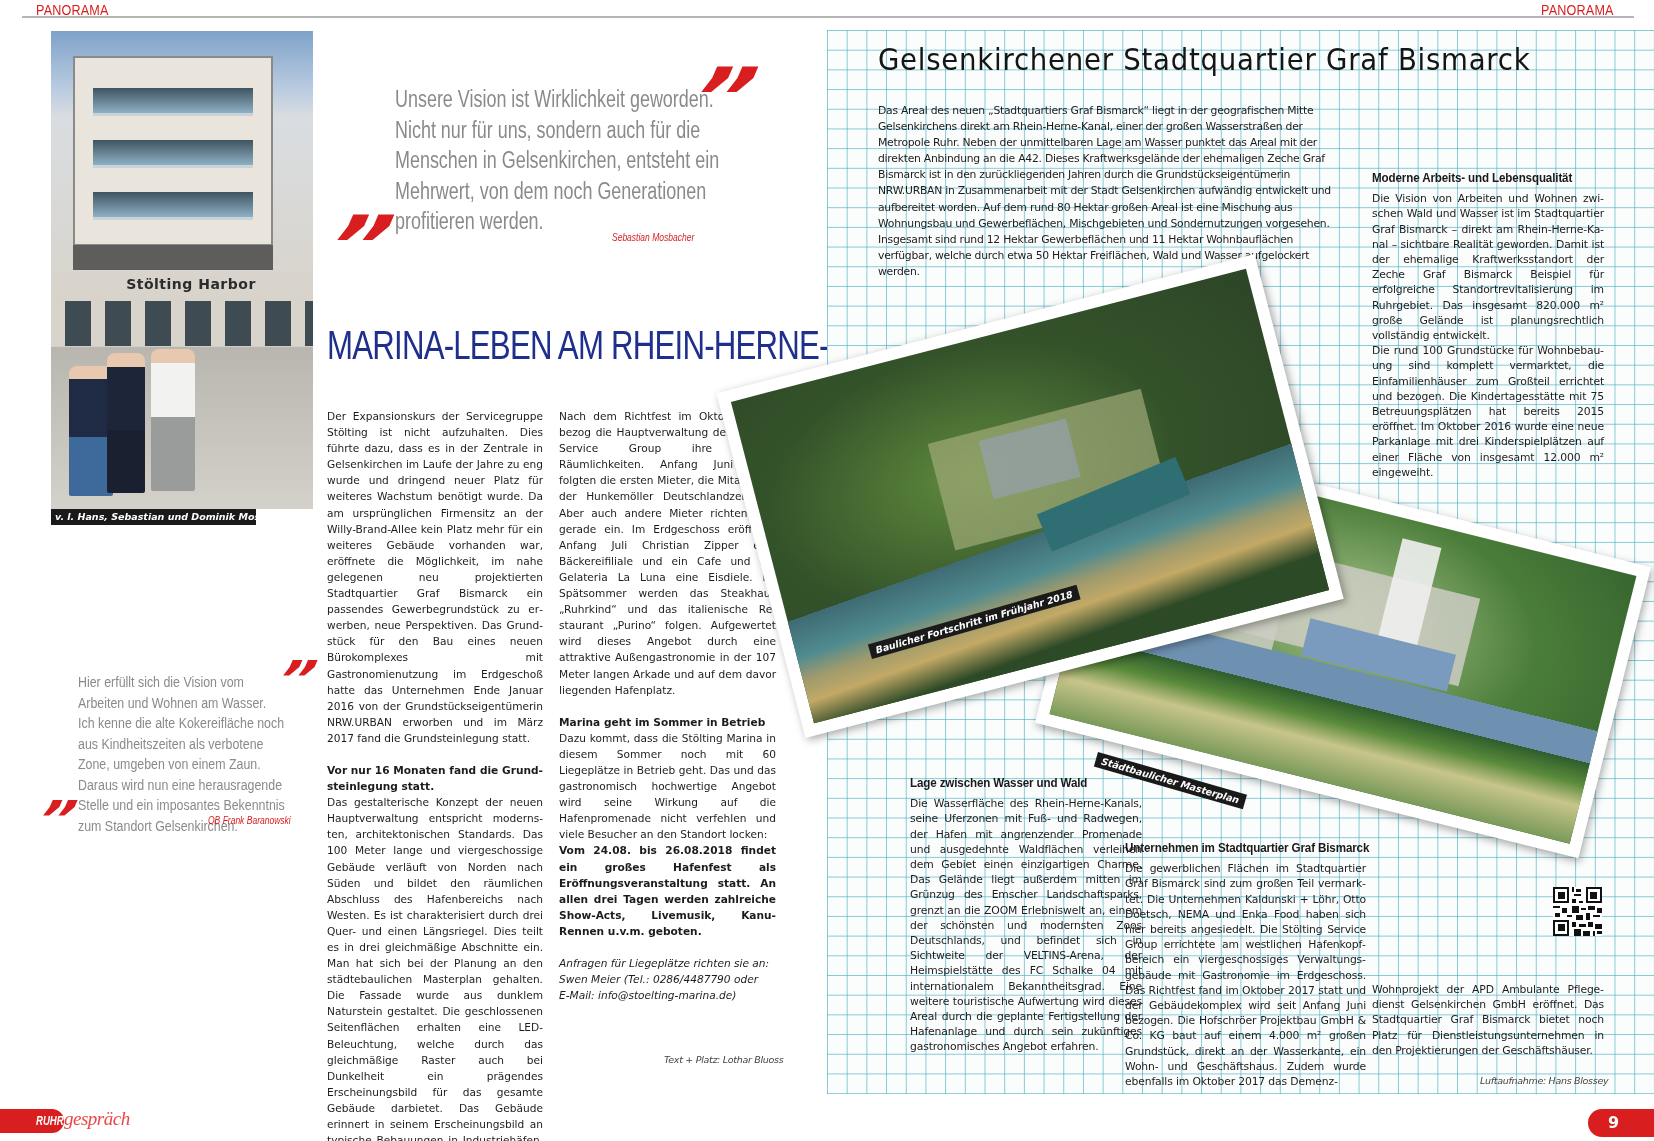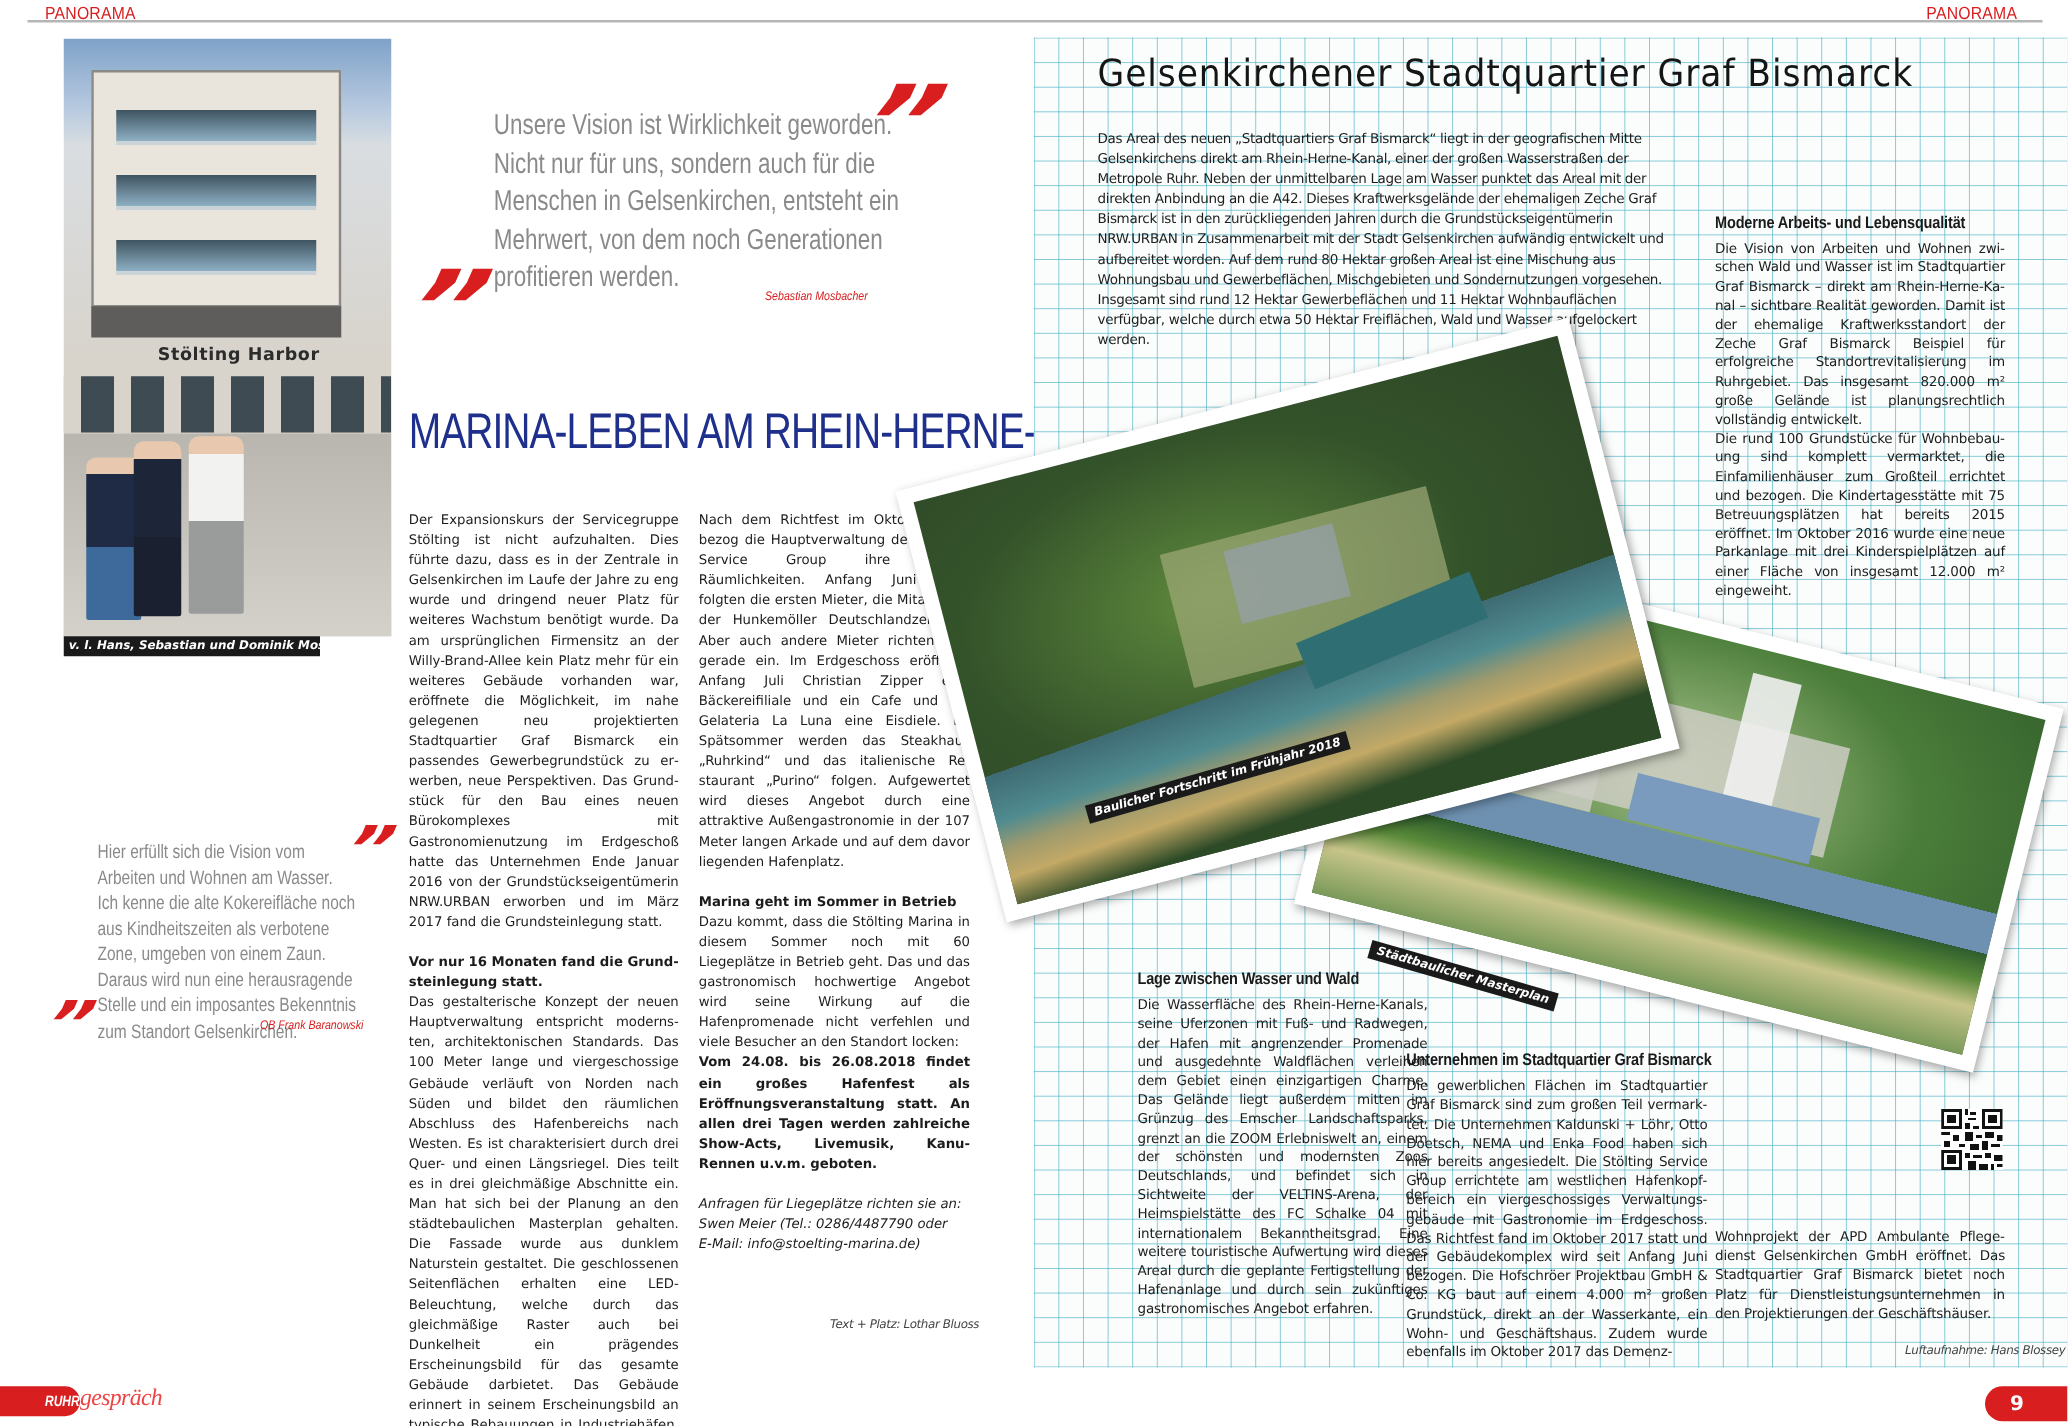--- a/index.html
+++ b/index.html
@@ -162,21 +162,21 @@
 </div>
 
 <div class="rp-col rp-col-c">
   <div class="rp-head">Unternehmen im Stadtquartier Graf Bismarck</div>
   <p>Die gewerblichen Flächen im Stadtquartier Graf Bismarck sind zum großen Teil vermark­tet. Die Unternehmen Kaldunski + Löhr, Otto Doetsch, NEMA und Enka Food haben sich hier bereits angesiedelt. Die Stölting Service Group errichtete am westlichen Hafenkopf­bereich ein viergeschossiges Verwaltungs­gebäude mit Gastronomie im Erdgeschoss. Das Richtfest fand im Oktober 2017 statt und der Gebäudekomplex wird seit Anfang Juni bezogen. Die Hofschröer Projektbau GmbH &amp; Co. KG baut auf einem 4.000 m² großen Grundstück, direkt an der Wasserkante, ein Wohn- und Geschäftshaus. Zudem wurde ebenfalls im Oktober 2017 das Demenz-</p>
 </div>
 
 <div class="rp-col rp-col-d">
   <p>Wohnprojekt der APD Ambulante Pflege­dienst Gelsenkirchen GmbH eröffnet. Das Stadtquartier Graf Bismarck bietet noch Platz für Dienstleistungsunternehmen in den Pro­jektierungen der Geschäftshäuser.</p>
 </div>
-<div class="credit" style="left:1480px;top:1075px;margin-left:44px;">Luftaufnahme: Hans Blossey</div>
+<div class="credit" style="left:1480px;top:1075px;">Luftaufnahme: Hans Blossey</div>
 
 <div class="photo-frame photo2">
   <div class="aerial aerial2">
     <div class="lot" style="left:150px;top:60px;width:240px;height:90px;"></div>
     <div class="lot" style="left:60px;top:100px;width:140px;height:60px;"></div>
     <div class="lot" style="left:300px;top:20px;width:40px;height:110px;background:rgba(240,240,240,0.9);"></div>
     <div class="harbor2" style="left:230px;top:120px;width:150px;height:38px;"></div>
   </div>
 </div>
 <div class="photo-frame photo1">

